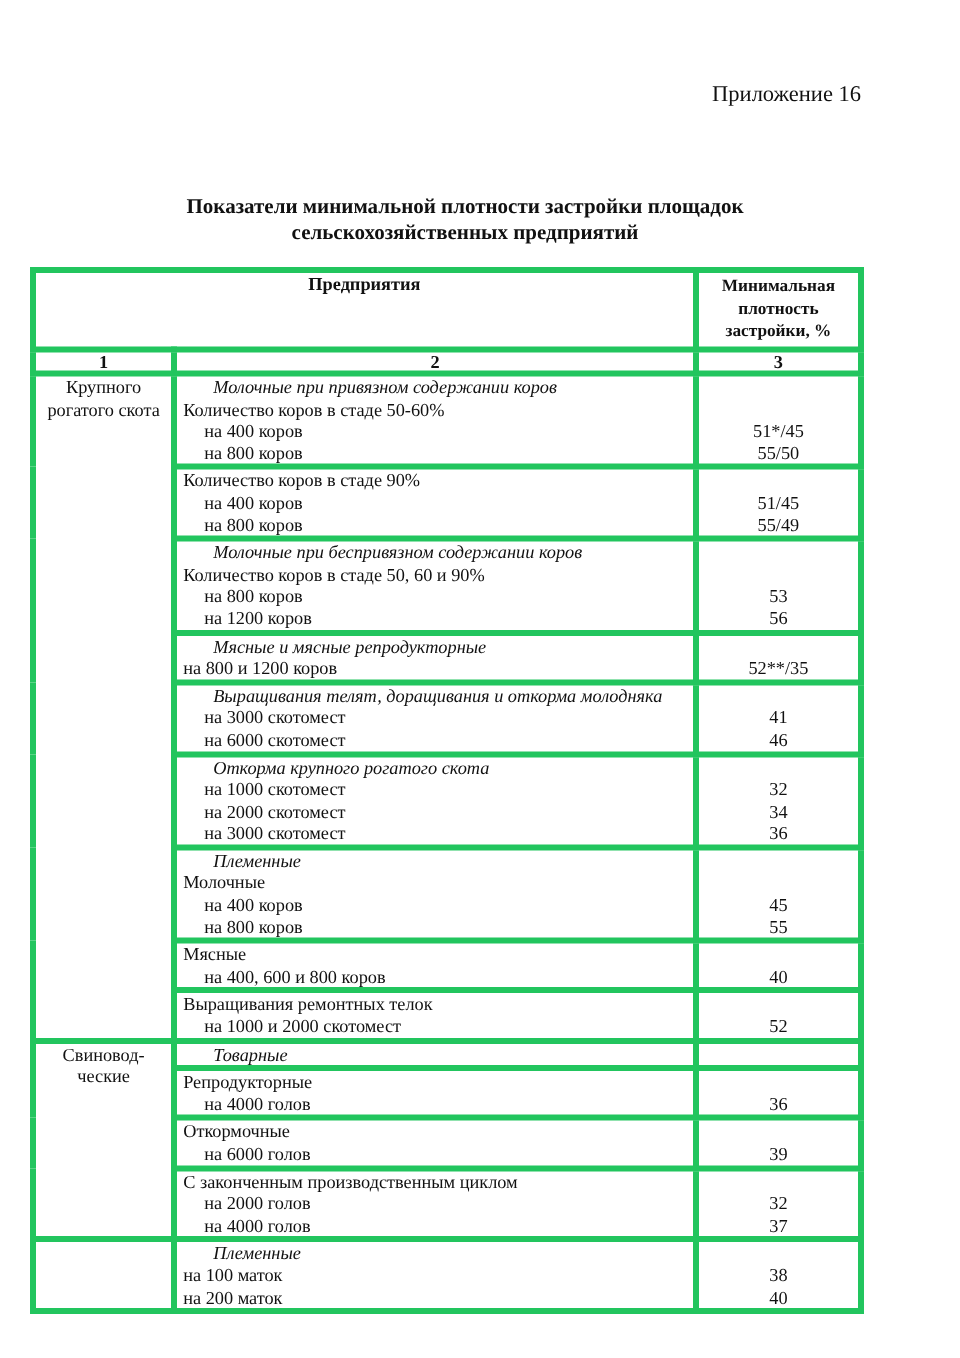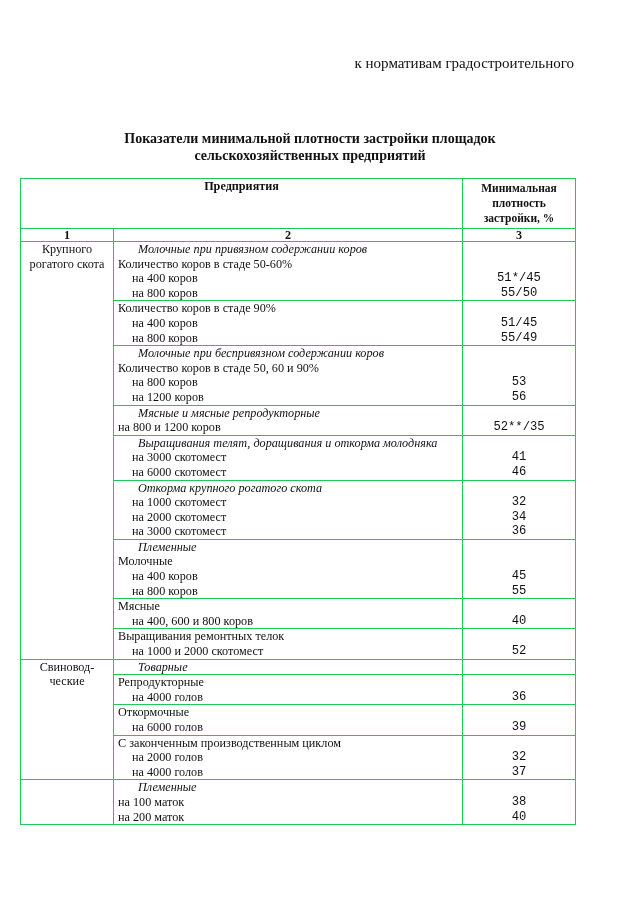--- a/index.html
+++ b/index.html
@@ -4,38 +4,38 @@
 <style>
   html, body { margin: 0; padding: 0; background: #ffffff; }
   body { width: 640px; height: 905px; position: relative; overflow: hidden;
          font-family: "Liberation Serif", "DejaVu Serif", serif; color: #111; }
   .appendix { position: absolute; right: 66px; top: 54px; text-align: right;
               font-size: 15px; line-height: 19px; }
   .title { position: absolute; left: 60px; width: 500px; top: 130px; text-align: center;
            font-weight: bold; font-size: 14px; line-height: 17px; }
   table.main { position: absolute; left: 20px; top: 178px; width: 556px;
                border-collapse: collapse; font-size: 12.2px; line-height: 14.6px; }
-  table.main td { border: 1px solid #22c55e; padding: 0 4px; vertical-align: top; }
+  table.main td { border: 4px solid #22c55e; padding: 0 4px; vertical-align: top; }
   .c1 { width: 84px; text-align: center; }
   .c2 { width: 340px; }
   .c3 { width: 104px; text-align: center; }
   .hdr td { font-weight: bold; vertical-align: middle; text-align: center; }
   .hdr .h2 { height: 48px; }
   .hdr .h3 { font-size: 11.5px; line-height: 15px; padding: 2px 4px; }
   .num td { font-weight: bold; text-align: center; height: 12px; line-height: 12px; padding-top:0; padding-bottom:0; }
   .line { display: block; white-space: nowrap; }
   .it { font-style: italic; margin-left: 20px; }
   .ind { padding-left: 14px; }
-  .val { display: block; height: 14.6px; font-family: Liberation Mono, monospace; }
+  .val { display: block; height: 14.6px; }
 </style>
 </head>
 <body>
 
 <div class="appendix">
-  <div>к нормативам градостроительного</div>
+  <div>Приложение 16</div>
 </div>
 
 <div class="title">
   <div>Показатели минимальной плотности застройки площадок</div>
   <div>сельскохозяйственных предприятий</div>
 </div>
 
 <table class="main">
   <tbody id="tbody">
     <tr class="hdr">

